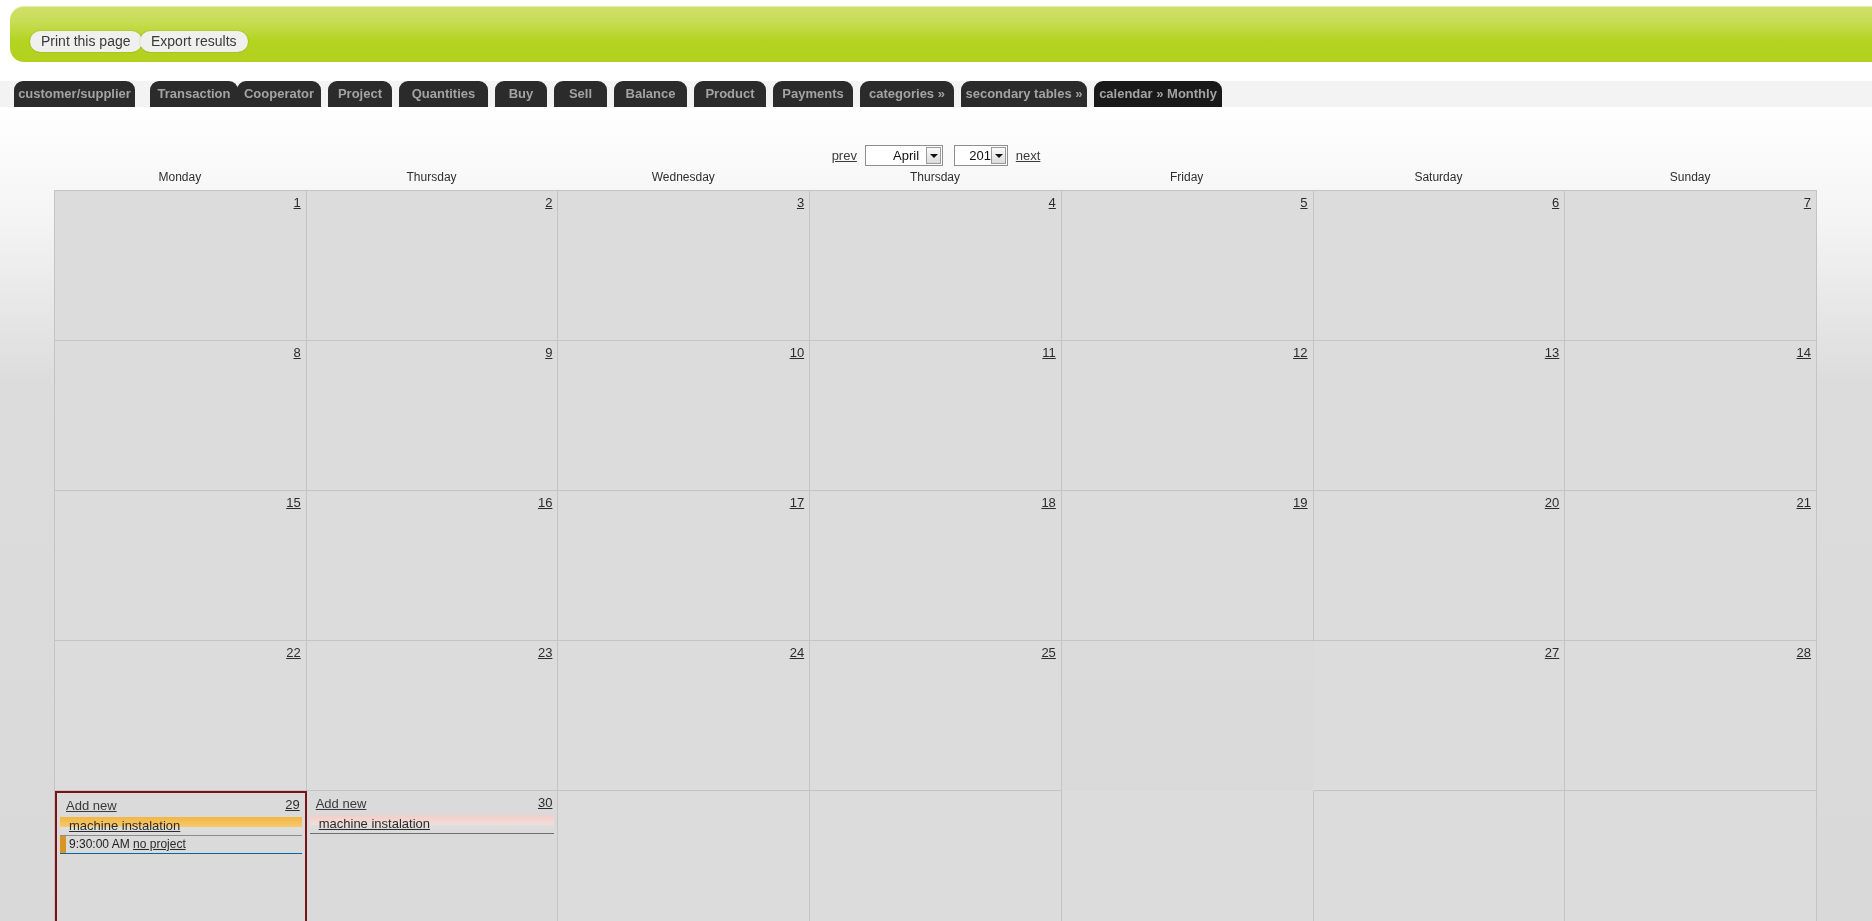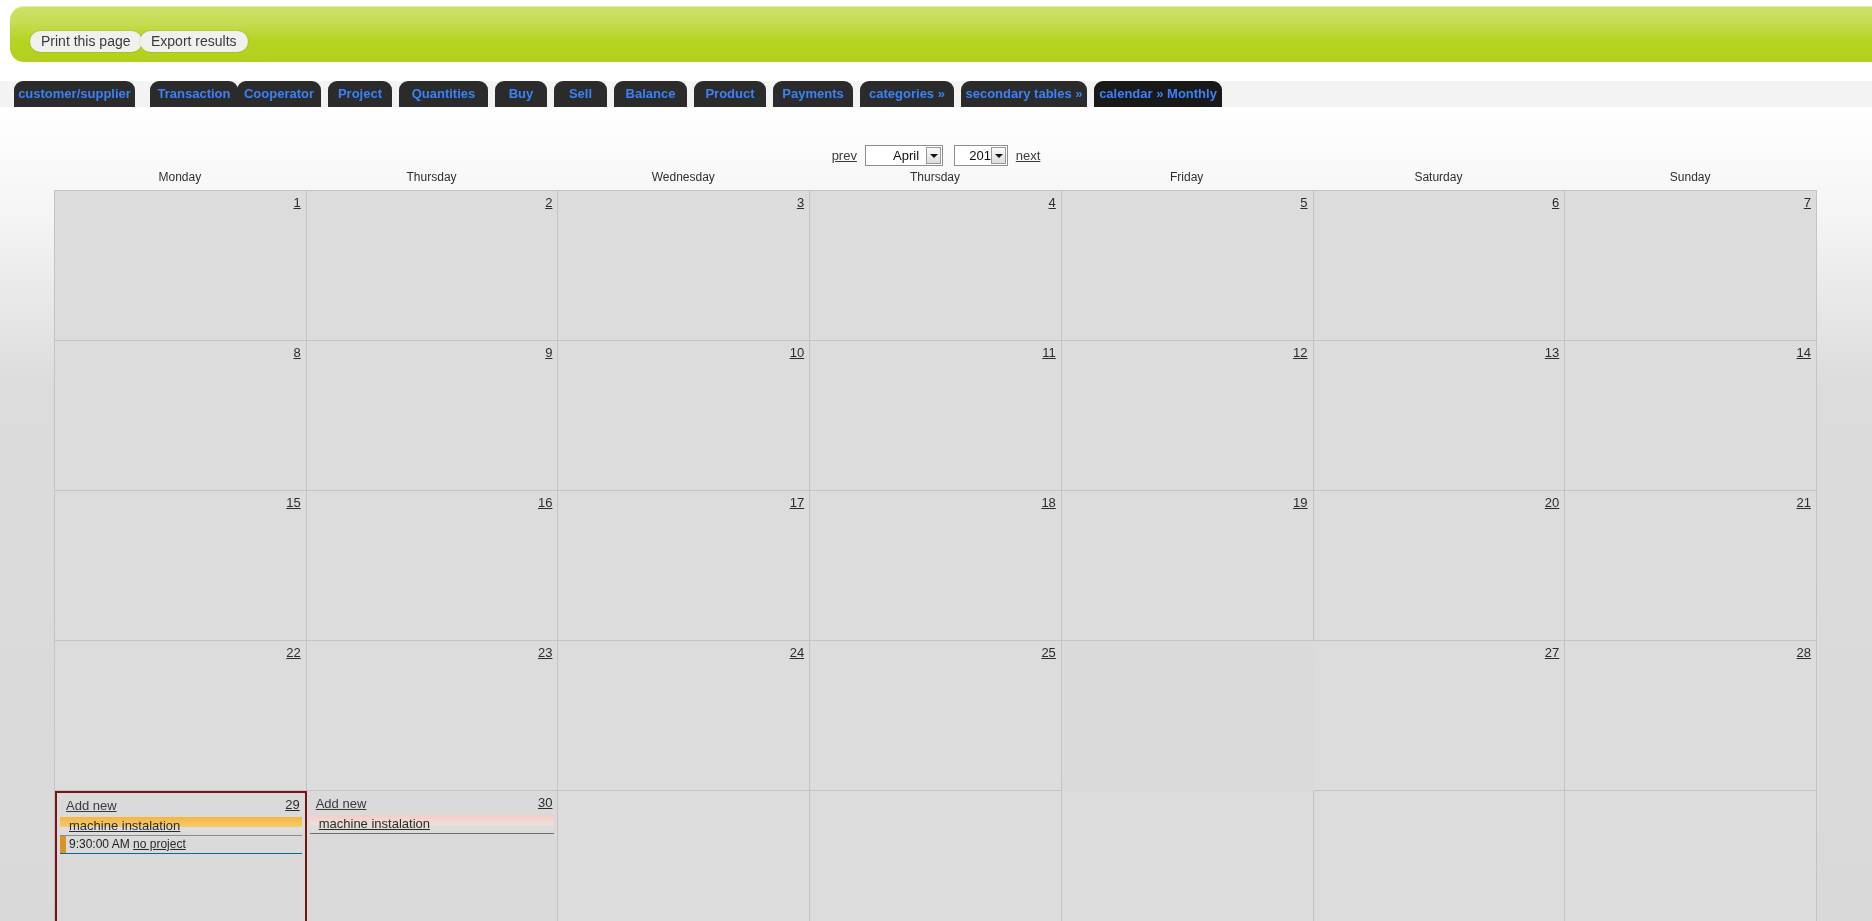--- a/index.html
+++ b/index.html
@@ -50,21 +50,21 @@
     width: 1872px; height: 26px;
     background: #f3f3f3;
     border-bottom: 1px solid #cfcfcf;
   }
   .tab {
     position: absolute;
     top: 0;
     height: 26px;
     line-height: 25px;
     background: #2b2b2b;
-    color: #3b82f6;
+    color: #a3a3a3;
     font-size: 13px;
     font-weight: bold;
     text-align: center;
     border-radius: 9px 9px 0 0;
     white-space: nowrap;
     cursor: pointer;
   }
   .tab.active { background: #191919; }
 
   

